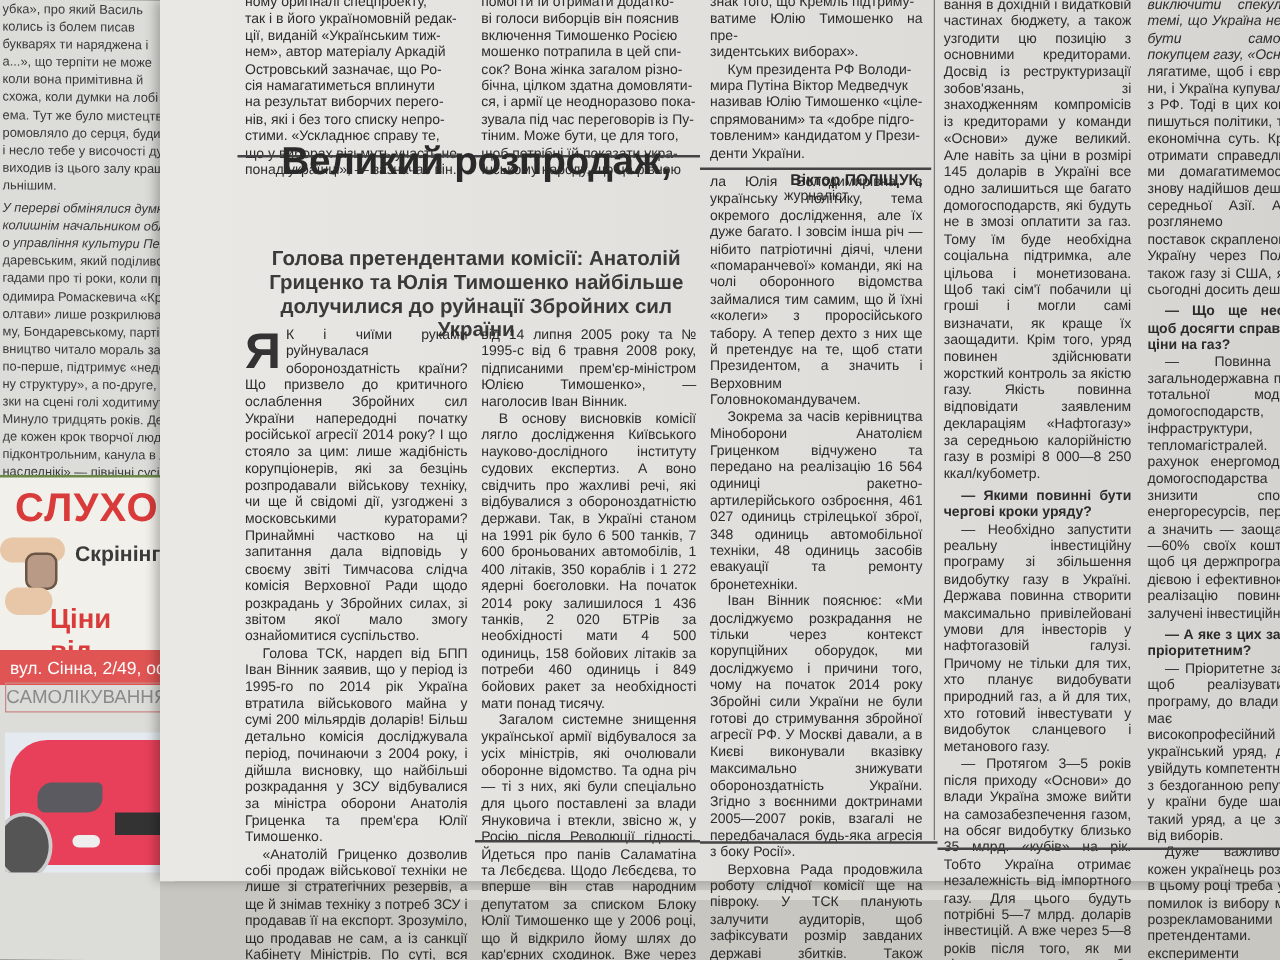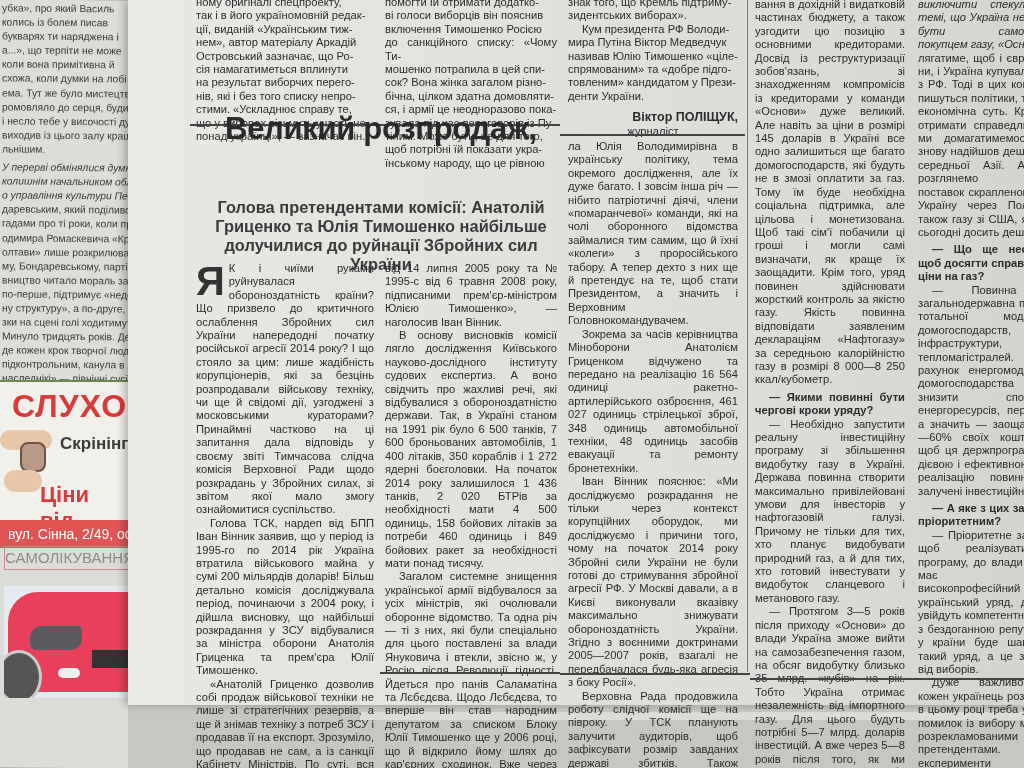--- a/index.html
+++ b/index.html
@@ -122,32 +122,32 @@
   <p>на результат виборчих перего-</p>
   <p>нів, які і без того списку непро-</p>
   <p>стими. «Ускладнює справу те,</p>
   <p>що у виборах візьмуть участь не</p>
   <p>понад українці», — зазначає він.</p>
 </div>
 <div class="col" style="left:385px;top:-4px;width:172px;">
   <p>помогти їй отримати додатко-</p>
   <p>ві голоси виборців він пояснив</p>
   <p>включення Тимошенко Росією</p>
-  <p>до санкційного списку: «Чому Ти-</p>
   <p>мошенко потрапила в цей спи-</p>
   <p>сок? Вона жінка загалом різно-</p>
   <p>бічна, цілком здатна домовляти-</p>
   <p>ся, і армії це неодноразово пока-</p>
   <p>зувала під час переговорів із Пу-</p>
   <p>тіним. Може бути, це для того,</p>
   <p>щоб потрібні їй показати укра-</p>
   <p>їнському народу, що це рівною</p>
 </div>
 <div class="col" style="left:568px;top:-4px;width:170px;">
   <p>знак того, що Кремль підтриму-</p>
+  <p>ватиме Юлію Тимошенко на пре-</p>
   <p>зидентських виборах».</p>
   <p class="ind">Кум президента РФ Володи-</p>
   <p>мира Путіна Віктор Медведчук</p>
   <p>називав Юлію Тимошенко «ціле-</p>
   <p>спрямованим» та «добре підго-</p>
   <p>товленим» кандидатом у Прези-</p>
   <p>денти України.</p>
   <p class="sig">Віктор ПОЛІЩУК,</p>
   <p class="sig2">журналіст</p>
 </div>

